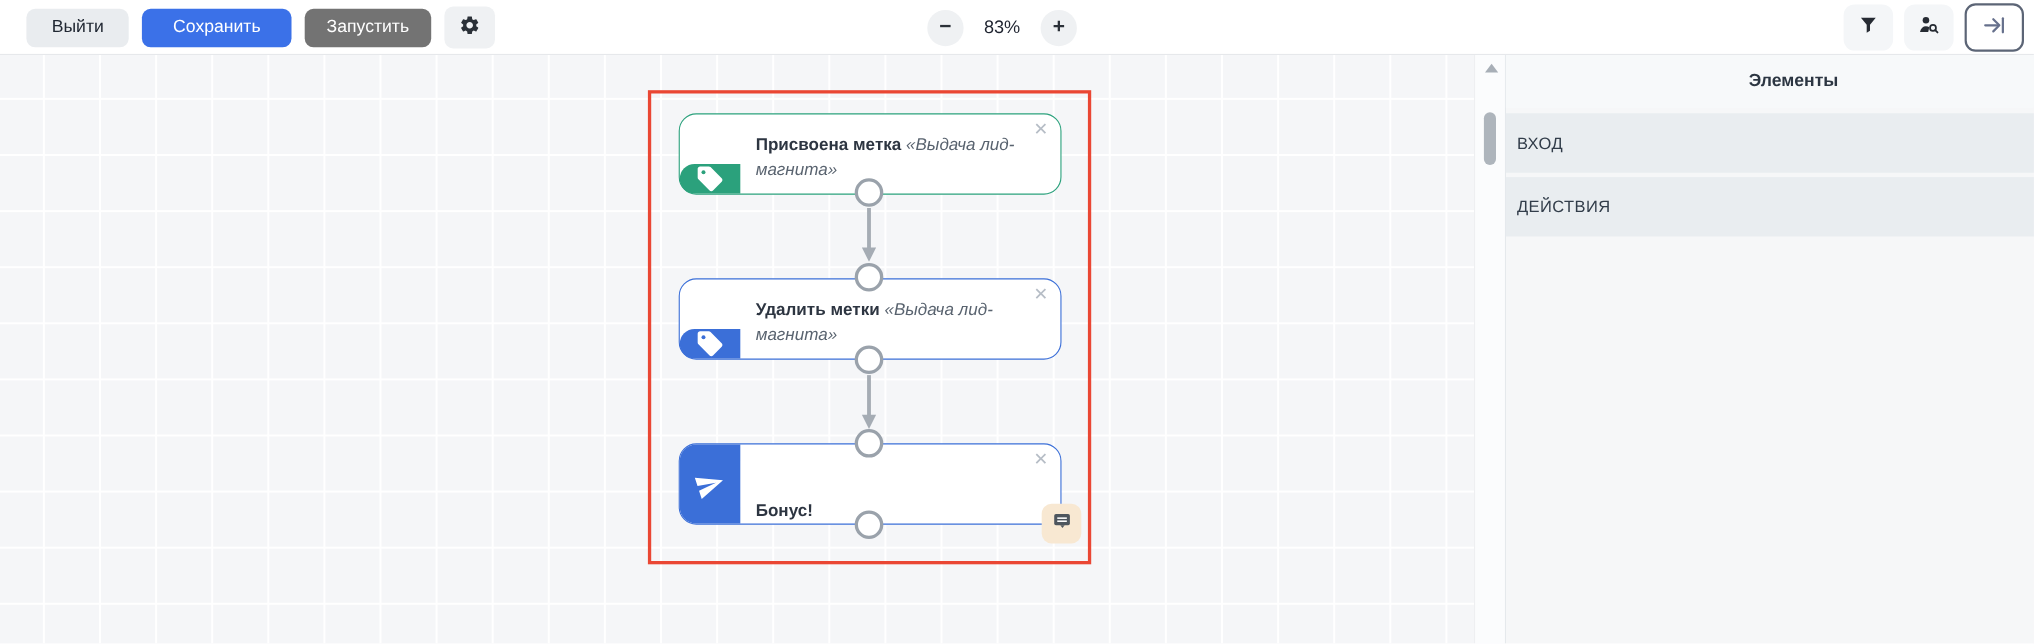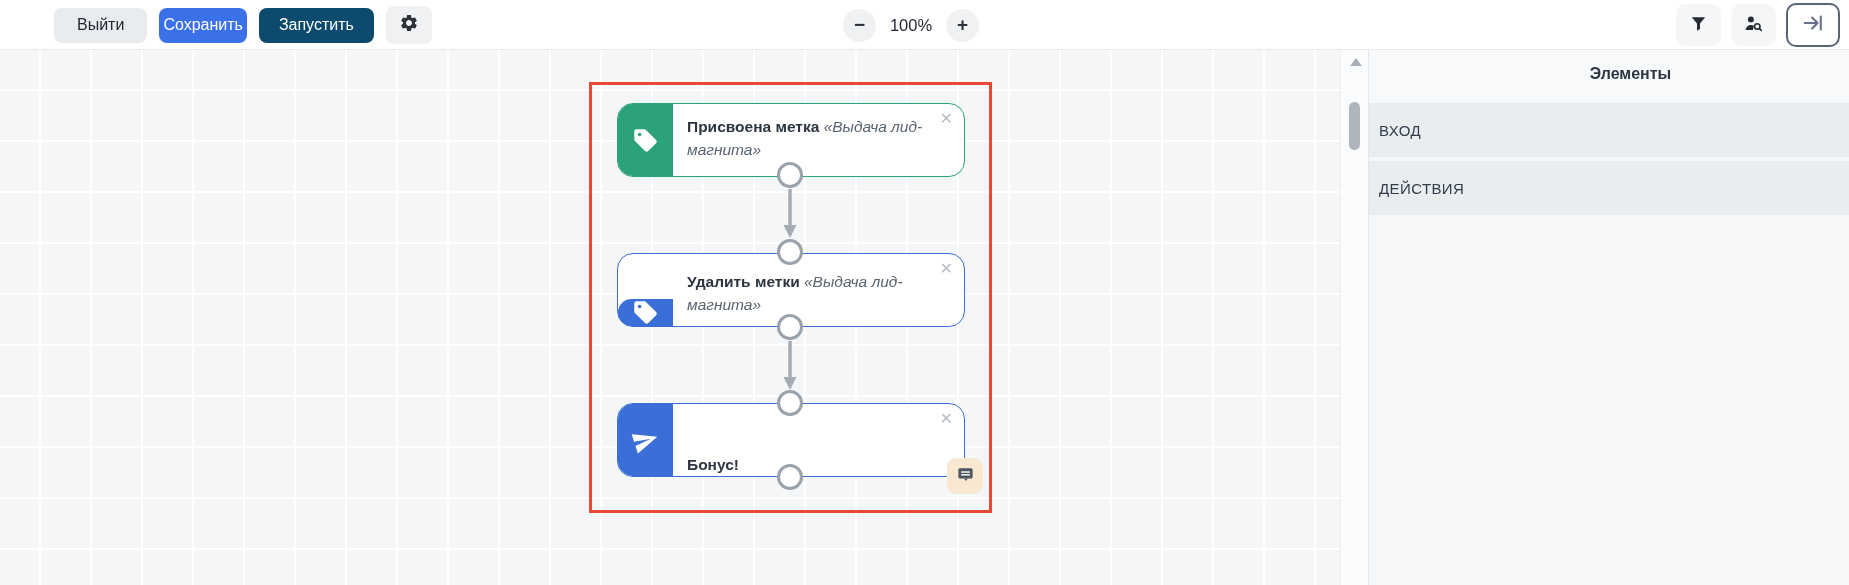--- a/index.html
+++ b/index.html
@@ -3,27 +3,27 @@
 <meta charset="utf-8">
 <style>
   * { margin:0; padding:0; box-sizing:border-box; }
   html,body { width:1849px; height:585px; overflow:hidden;
     font-family:"Liberation Sans","DejaVu Sans",sans-serif; background:#fff; }
   .app { position:relative; width:1849px; height:585px; }
 
   
   .toolbar { position:absolute; left:0; top:0; width:1849px; height:50px;
     background:#ffffff; border-bottom:1px solid #e6e8eb; z-index:30; }
-  .tb-left { position:absolute; left:24px; top:0; height:50px; display:flex; align-items:center; gap:12px;margin-left:30px; }
+  .tb-left { position:absolute; left:24px; top:0; height:50px; display:flex; align-items:center; gap:12px; }
   .tb-center { position:absolute; left:843px; top:0; height:50px; display:flex; align-items:center; gap:6px; }
   .tb-right { position:absolute; right:9px; top:0; height:50px; display:flex; align-items:center; gap:10px; }
   .btn { border:none; height:35px; border-radius:8px; font-size:16px; cursor:pointer;
     font-family:inherit; display:flex; align-items:center; justify-content:center; }
   .btn-plain { background:#e9ecef; color:#212833; padding:0 23px; }
-  .btn-save  { color:#ffffff; padding:0 4px; }
+  .btn-save  { color:#ffffff; padding:0 28px; }
   .btn-run   { color:#ffffff; padding:0 20px; }
   .btn-icon  { width:46px; height:38px; background:#eff1f3; border-radius:8px; }
   .zoom-circle { width:33px; height:33px; border-radius:50%; background:#eff1f3; color:#2b3138;
     font-size:19px; font-weight:700; padding:0; }
   .zoom-label { width:58px; text-align:center; font-size:16.5px; color:#1f2430; }
   .tb-sq { width:45px; height:42px; background:#f4f6f8; border-radius:10px; }
   .tb-outline { width:54px; height:44px; background:#ffffff; border:2px solid #5c6576; border-radius:10px; }
 
   
   .canvas { position:absolute; left:0; top:50px; width:1340px; height:535px;
@@ -74,33 +74,33 @@
 </style>
 </head>
 <body>
 
 <div class="app">
 
   <div class="toolbar">
     <div class="tb-left">
       <button class="btn btn-plain">Выйти</button>
       <button class="btn btn-save" style="background: rgb(59, 113, 232);">Сохранить</button>
-      <button class="btn btn-run" style="background: #0c4a6e;">Запустить</button>
+      <button class="btn btn-run" style="background: #737373;">Запустить</button>
       <button class="btn btn-icon">
         <span>
           <svg width="20" height="20" viewBox="0 0 24 24" fill="#2b3138">
               <path d="M19.14 12.94c.04-.3.06-.61.06-.94 0-.32-.02-.64-.07-.94l2.03-1.58c.18-.14.23-.41.12-.61l-1.92-3.32c-.12-.22-.37-.29-.59-.22l-2.39.96c-.5-.38-1.03-.7-1.62-.94l-.36-2.54c-.04-.24-.24-.41-.48-.41h-3.84c-.24 0-.43.17-.47.41l-.36 2.54c-.59.24-1.13.57-1.62.94l-2.39-.96c-.22-.08-.47 0-.59.22L2.74 8.87c-.12.21-.08.47.12.61l2.03 1.58c-.05.3-.09.63-.09.94s.02.64.07.94l-2.03 1.58c-.18.14-.23.41-.12.61l1.92 3.32c.12.22.37.29.59.22l2.39-.96c.5.38 1.03.7 1.62.94l.36 2.54c.05.24.24.41.48.41h3.84c.24 0 .44-.17.47-.41l.36-2.54c.59-.24 1.13-.56 1.62-.94l2.39.96c.22.08.47 0 .59-.22l1.92-3.32c.12-.22.07-.47-.12-.61l-2.01-1.58zM12 15.6c-1.98 0-3.6-1.62-3.6-3.6s1.62-3.6 3.6-3.6 3.6 1.62 3.6 3.6-1.62 3.6-3.6 3.6z"></path>
             </svg>
         </span>
       </button>
     </div>
 
     <div class="tb-center">
       <button class="btn zoom-circle">−</button>
-      <div class="zoom-label">100%</div>
+      <div class="zoom-label">83%</div>
       <button class="btn zoom-circle">+</button>
     </div>
 
     <div class="tb-right">
       <button class="btn tb-sq">
         <span>
           <svg width="19" height="19" viewBox="0 0 24 24" fill="#262b33">
               <path d="M3.5 4h17l-6.6 7.9V19l-3.8 2.2v-9.3L3.5 4z"></path>
             </svg>
         </span>
@@ -123,21 +123,21 @@
             <line x1="20.5" y1="5" x2="20.5" y2="19"></line>
           </svg>
         </span>
       </button>
     </div>
   </div>
 
   <div class="canvas">
     <div class="selection" style="border-color: rgb(234, 71, 52);"></div>
 
-    <div class="node" style="top: 53px; border-color: rgb(43, 161, 124);">
+    <div class="node" style="top: 53px; border-color: rgb(43, 161, 124); align-items: flex-end;">
       <div class="node-icon" style="background: rgb(43, 161, 124);">
         <svg width="27" height="27" viewBox="0 0 24 24">
             <path d="M21.4 11.6l-9-9C12 2.2 11.5 2 11 2H4c-1.1 0-2 .9-2 2v7c0 .5.2 1 .6 1.4l9 9c.8.8 2 .8 2.8 0l7-7c.8-.8.8-2 0-2.8z" fill="#ffffff"></path>
             <circle cx="6.7" cy="6.7" r="1.6" fill="#2ba17c"></circle>
           </svg>
       </div>
       <div class="node-body">
         <span class="node-title">Присвоена метка</span>
         <span class="node-sub">«Выдача лид-магнита»</span>
       </div>

